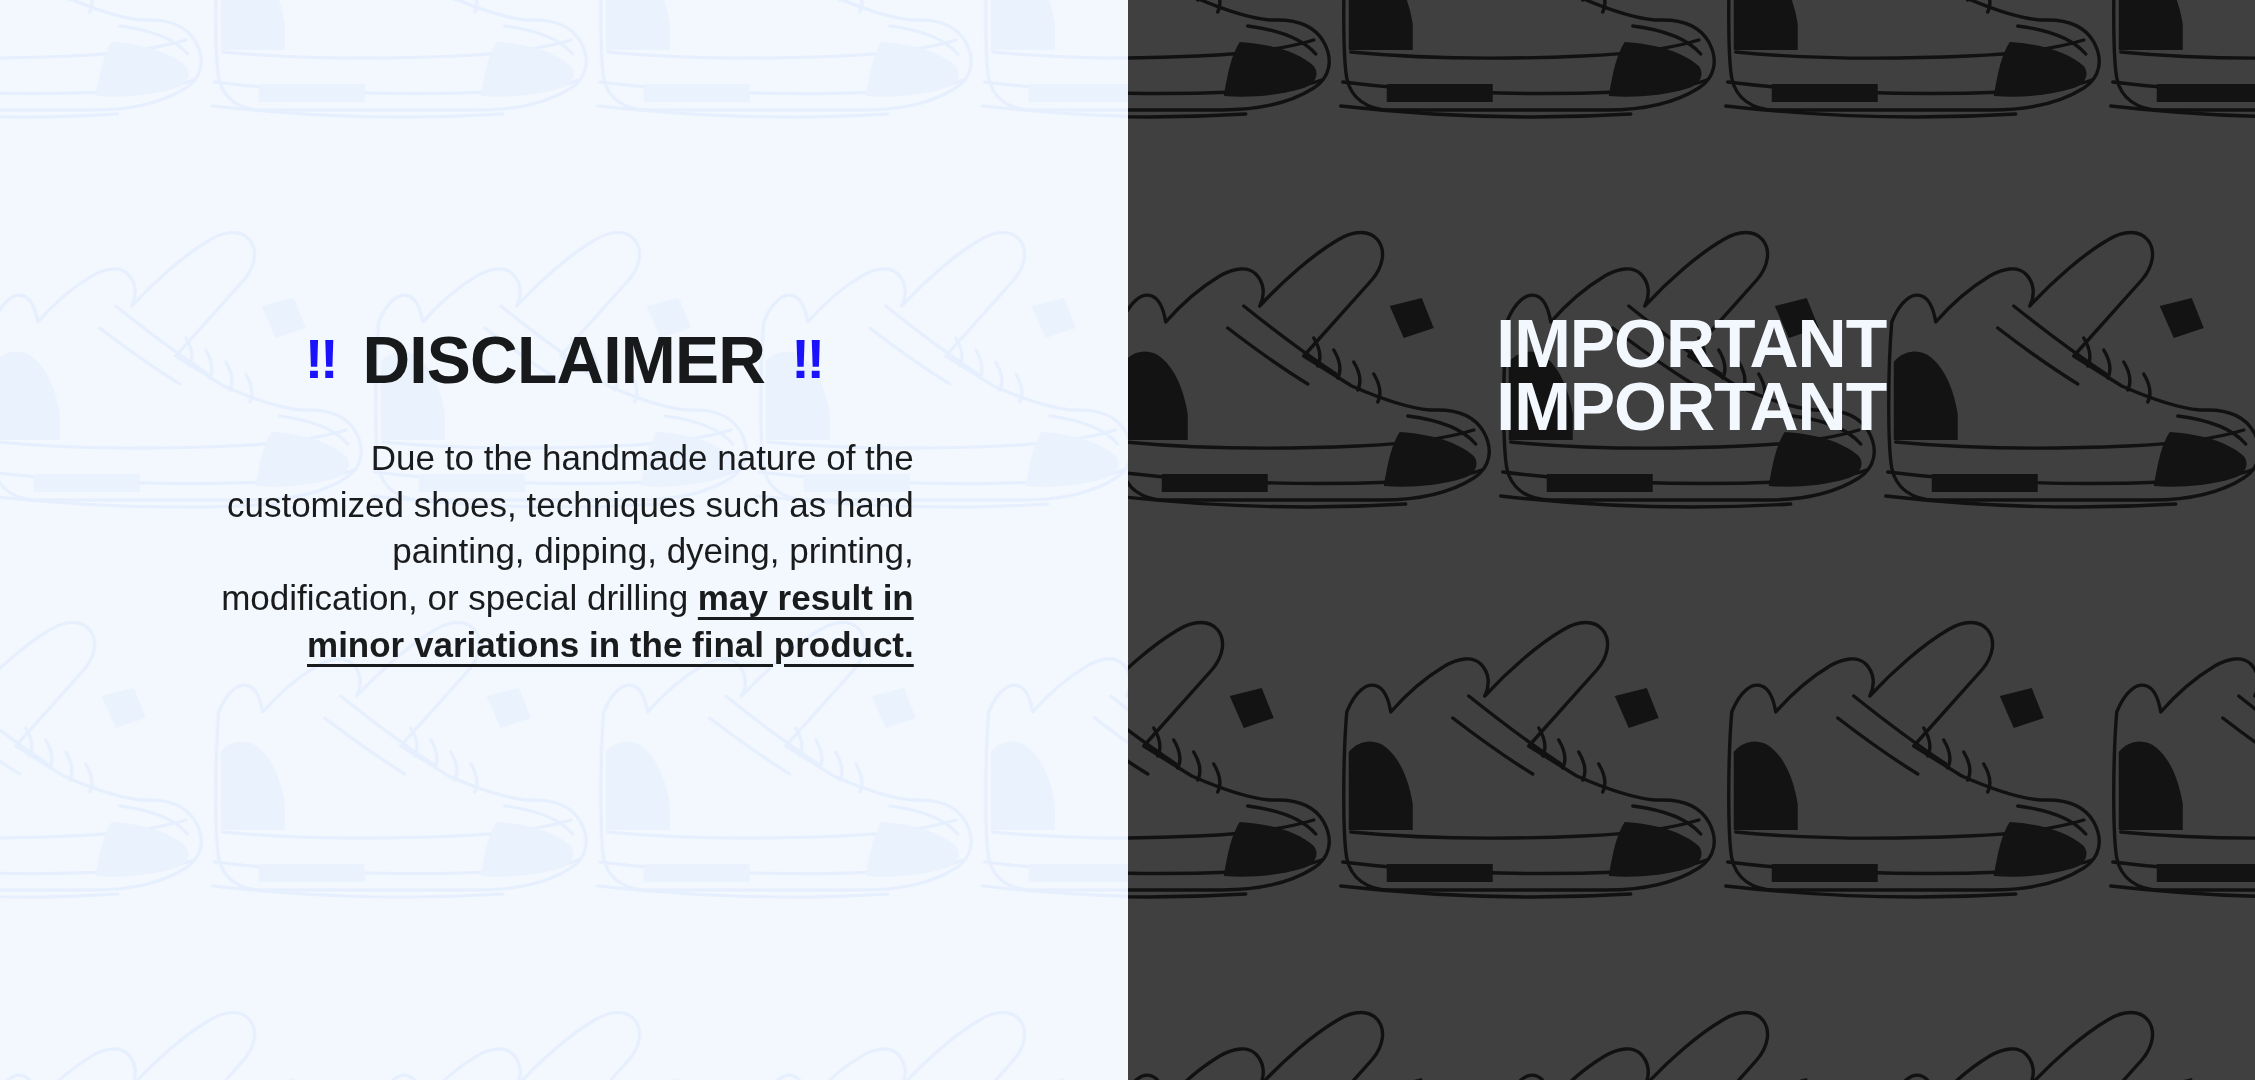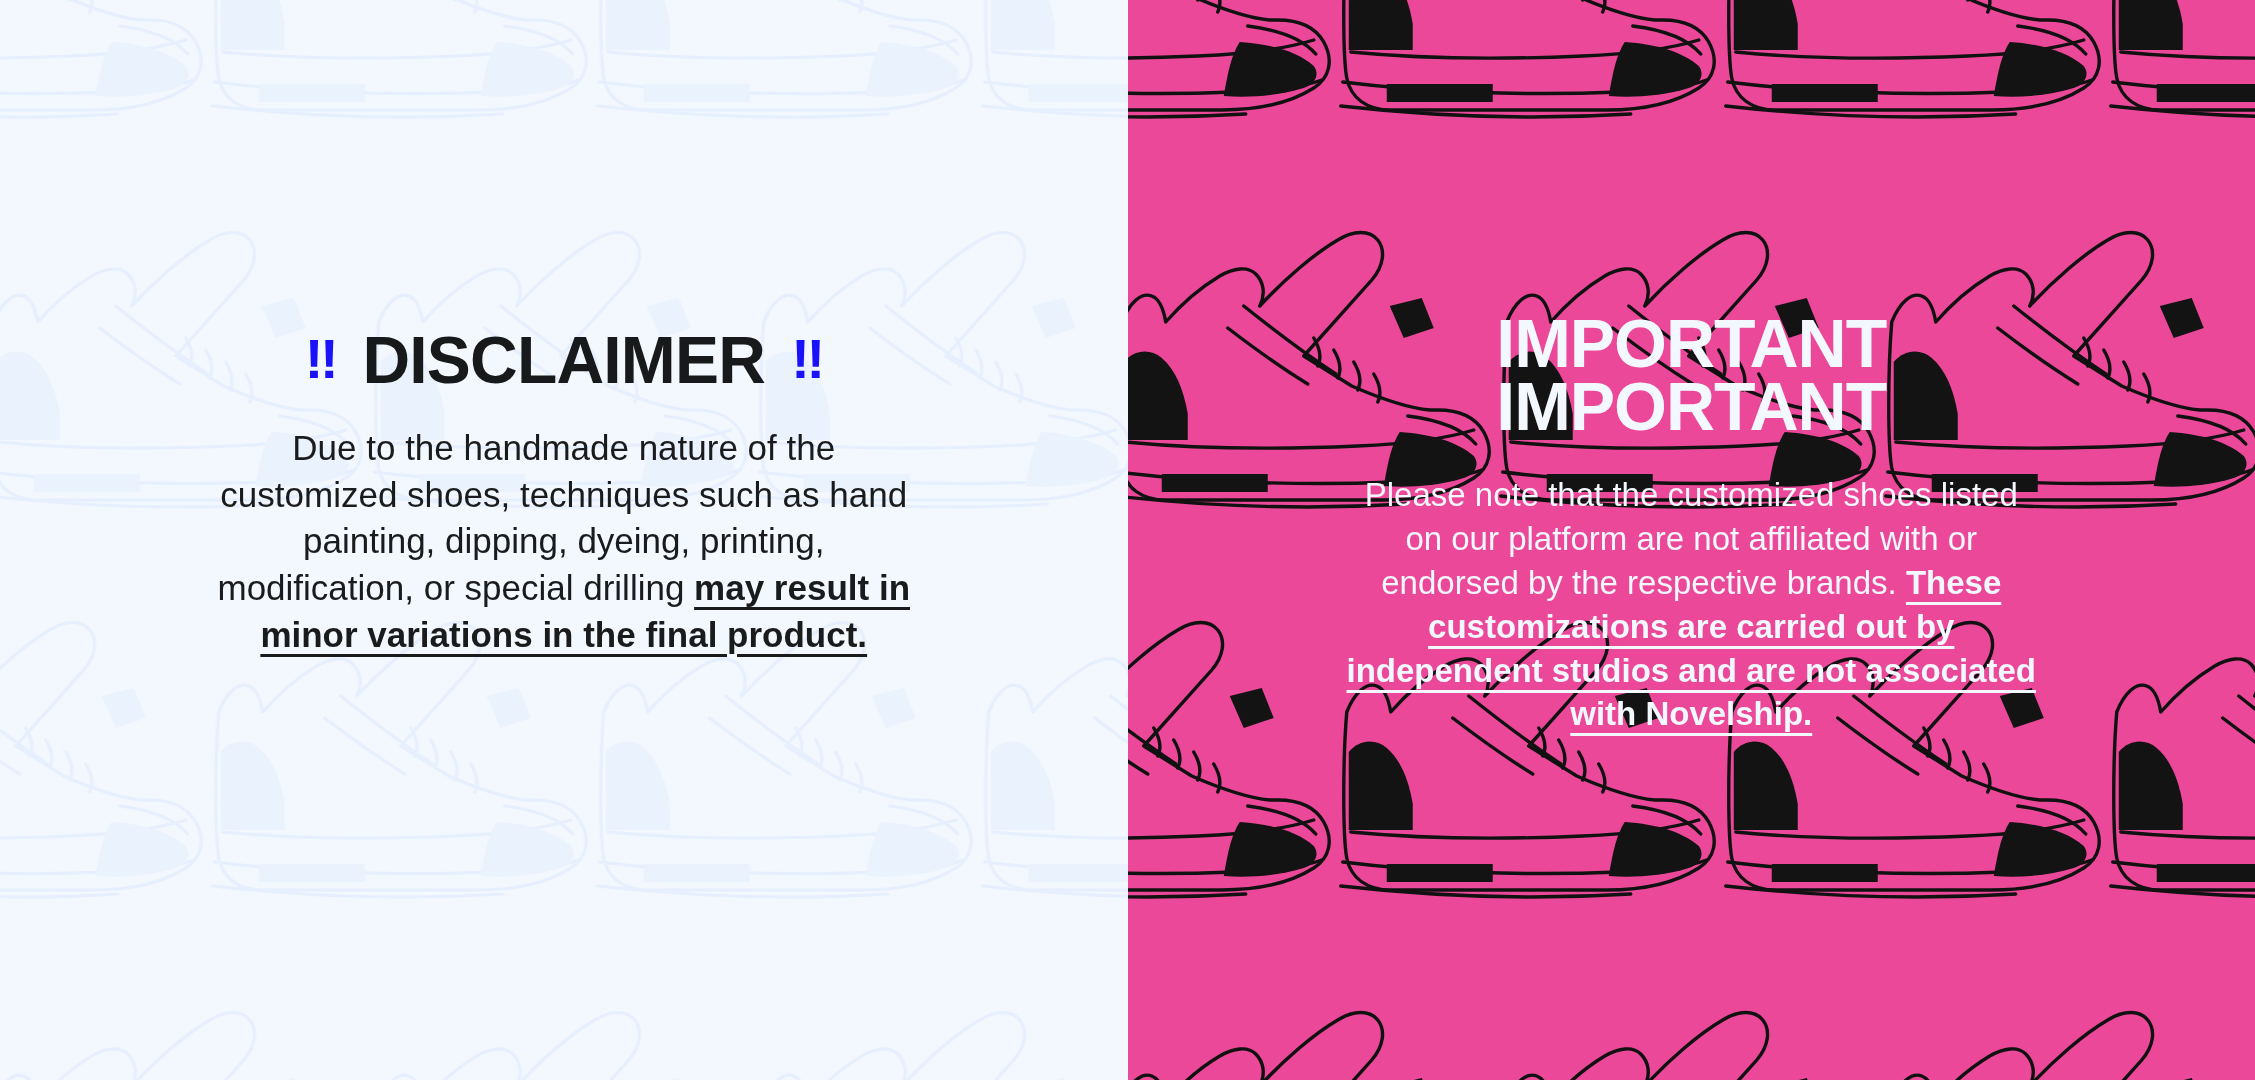--- a/index.html
+++ b/index.html
@@ -21,21 +21,21 @@
     position:relative;
     width:50%;
     height:100%;
     overflow:hidden;
     display:flex;
     flex-direction:column;
     align-items:center;
     justify-content:flex-start;
   }
   .panel--light { background:#f3f7fe; }
-  .panel--dark  { background:#ec4899; }
+  .panel--dark  { background:#404040; }
 
   
   .wallpaper {
     position:absolute;
     top:0; left:0;
     width:100%; height:100%;
     pointer-events:none;
   }
   .wallpaper svg { display:block; width:100%; height:100%; }
 
@@ -83,24 +83,25 @@
     letter-spacing:-0.015em;
   }
 
   
   .body-copy {
     text-align:center;
     line-height:1.33;
     font-weight:400;
   }
   .body-copy--light {
-    margin-top:34px;
+    margin-top:44px;
     width:700px;
     font-size:35px;
     color:#1a1b1c;
+    text-align:right;
   }
   .body-copy--dark {
     margin-top:36px;
     width:690px;
     font-size:33px;
     color:#f3f7fe;
   }
   .body-copy .em {
     font-weight:700;
     text-decoration:underline;
@@ -271,19 +272,16 @@
         </g>
       </svg>
     </div>
 
     <div class="content">
       <h1 class="heading heading--dark">
         <span>IMPORTANT</span><br>
         <span>IMPORTANT</span>
       </h1>
 
-      <p class="body-copy body-copy--dark">
-        <span>Please note that the customized shoes listed on our platform are not affiliated with or endorsed by the respective brands. </span><span class="em">These customizations are carried out by independent studios and are not associated with Novelship.</span>
-      </p>
     </div>
   </section>
 
 </div>
 
 </body></html>

